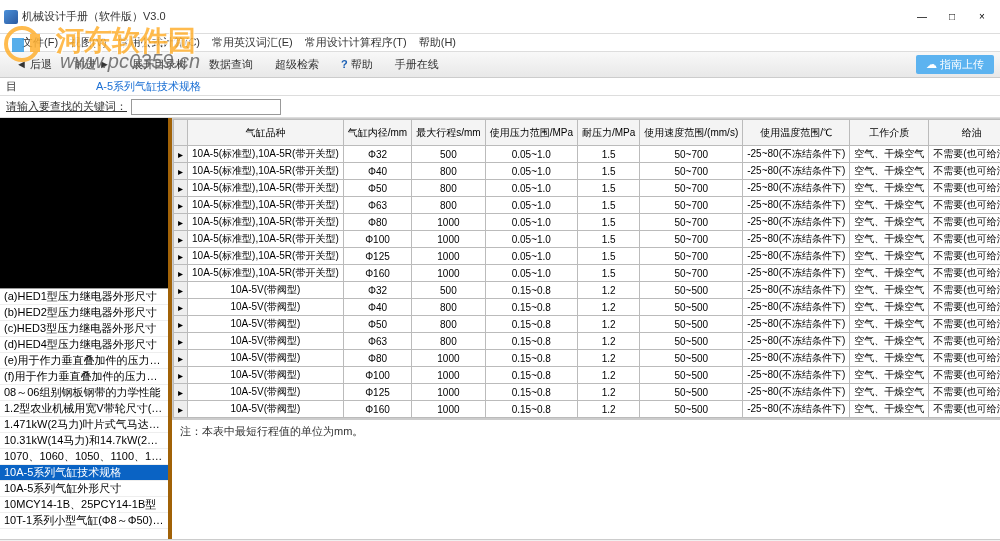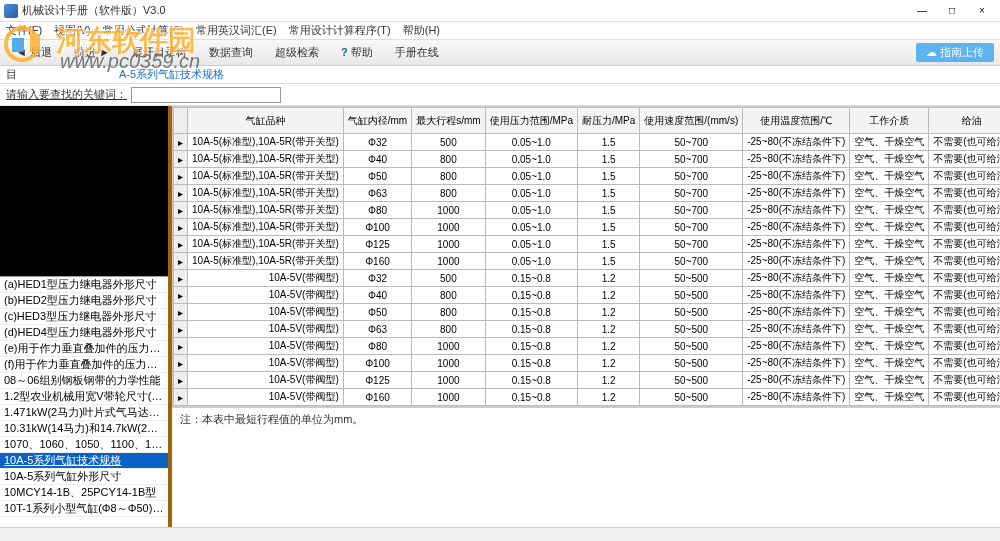--- a/index.html
+++ b/index.html
@@ -1,48 +1,48 @@
 <!DOCTYPE html>
 <html><head>
 <meta charset="utf-8">
 <style>
 * { box-sizing: border-box; margin: 0; padding: 0; }
 body { font-family: "Microsoft YaHei", SimSun, sans-serif; font-size: 11px; background: #f0f0f0; width: 1000px; height: 541px; overflow: hidden; position: relative; }
-.titlebar { height: 22px; background: #fff; display: flex; align-items: center; padding: 0 4px; border-bottom: 1px solid #ddd; }
+.titlebar { height: 34px; background: #fff; display: flex; align-items: center; padding: 0 4px; border-bottom: 1px solid #ddd; }
 .titlebar .icon { width: 14px; height: 14px; background: linear-gradient(135deg,#4a90d9,#2c5aa0); border-radius: 2px; margin-right: 4px; }
 .titlebar .title { flex: 1; font-size: 11px; color: #333; }
 .winbtns { display: flex; gap: 2px; }
 .winbtn { width: 28px; height: 18px; display: flex; align-items: center; justify-content: center; font-size: 10px; cursor: pointer; }
-.menubar { height: 18px; background: #fff; display: flex; align-items: center; padding: 0 6px; gap: 12px; font-size: 11px; color: #333; border-bottom: 1px solid #ddd; }
+.menubar { height: 18px; background: #fff; display: flex; align-items: center; padding: 0 22px; gap: 12px; font-size: 11px; color: #333; border-bottom: 1px solid #ddd; }
 .menubar span { cursor: pointer; }
 .toolbar { height: 26px; background: linear-gradient(#f8f8f8,#e8e8e8); display: flex; align-items: center; padding: 0 6px; gap: 8px; border-bottom: 1px solid #ccc; position: relative; }
 .toolbar .tbtn { font-size: 11px; color: #333; cursor: pointer; padding: 2px 4px; margin-left: 6px; }
 .toolbar .tbtn b { color: #1a5fb4; }
 .upload-btn { position: absolute; right: 6px; background: #5cb3f0; color: #fff; padding: 2px 10px; border-radius: 2px; font-size: 11px; cursor: pointer; display: flex; align-items: center; gap: 3px; }
 .watermark { position: absolute; left: 0; top: 22px; z-index: 10; pointer-events: none; opacity: 0.85; }
 .wm-logo { position: absolute; left: 4px; top: 2px; width: 56px; height: 40px; }
 .wm-text { position: absolute; left: 56px; top: 0; font-size: 28px; font-weight: bold; color: #ffb030; text-shadow: 1px 1px 0 #fff, -1px -1px 0 #fff; white-space: nowrap; }
 .wm-url { position: absolute; left: 60px; top: 28px; font-size: 20px; color: #666; font-style: italic; }
 .subrow { height: 18px; background: #fff; display: flex; align-items: center; padding: 0 6px; font-size: 11px; color: #1a6fd4; border-bottom: 1px solid #ddd; }
 .subrow .lbl { color: #333; }
 .searchrow { height: 22px; background: #fff; display: flex; align-items: center; padding: 0 6px; border-bottom: 1px solid #ddd; }
 .searchrow .prompt { font-size: 11px; color: #333; text-decoration: underline; }
 .searchrow input { flex: 0 0 140px; margin-left: 4px; font-size: 11px; border: 1px solid #999; height: 16px; padding: 0 3px; }
 .body { display: flex; height: calc(541px - 22px - 18px - 26px - 18px - 22px - 14px); }
 .left { width: 172px; display: flex; flex-direction: column; border-right: 4px solid #a16207; }
 .left .black { flex: 0 0 170px; background: #000; }
 .left .list { flex: 1; overflow: auto; background: #fff; border-top: 1px solid #999; }
 .left .list .item { padding: 1px 4px; font-size: 11px; white-space: nowrap; overflow: hidden; text-overflow: ellipsis; border-bottom: 1px solid #eee; cursor: pointer; line-height: 13px; }
-.left .list .item.sel { background: #0a63c4; color: #fff; text-decoration: underline; }
+.left .list .item.sel { background: #0a63c4; color: #fff; }
 .right { flex: 1; display: flex; flex-direction: column; background: #fff; }
 .tablewrap { overflow: auto; border: 1px solid #ccc; margin: 0; }
 table { border-collapse: collapse; width: 100%; font-size: 10px; }
 th, td { border: 1px solid #bbb; padding: 1px 4px; text-align: center; white-space: nowrap; background: #fff; }
 th { background: #f4f4f4; height: 26px; font-weight: normal; }
-td.l { text-align: right; }
+td.l { text-align: center; }
 .note { padding: 4px 8px; font-size: 11px; color: #333; border-top: 1px solid #ccc; }
 .status { height: 14px; background: #f0f0f0; border-top: 1px solid #ccc; font-size: 10px; padding: 0 4px; }
 .rowhead { width: 12px; background: #eee; border: 1px solid #bbb; }
 </style>
 </head>
 <body>
 
 <div class="titlebar">
   <div class="icon"></div>
   <div class="title">机械设计手册（软件版）V3.0</div>
@@ -81,21 +81,21 @@
     <circle cx="18" cy="20" r="16" fill="none" stroke="#ffb030" stroke-width="4"></circle>
     <rect x="8" y="14" width="12" height="14" fill="#3aa0e8"></rect>
     <rect x="26" y="10" width="10" height="18" fill="#ffb030"></rect>
   </svg>
   <div class="wm-text">河东软件园</div>
   <div class="wm-url">www.pc0359.cn</div>
 </div>
 
 <div class="subrow">
   <span class="lbl">目</span>
-  <span style="margin-left:102px">A-5系列气缸技术规格</span>
+  <span style="margin-left:79px">A-5系列气缸技术规格</span>
 </div>
 
 <div class="searchrow">
   <span class="prompt">请输入要查找的关键词：</span>
   <input type="text" style="">
 </div>
 
 <div class="body">
   <div class="left">
     <div class="black"></div>

